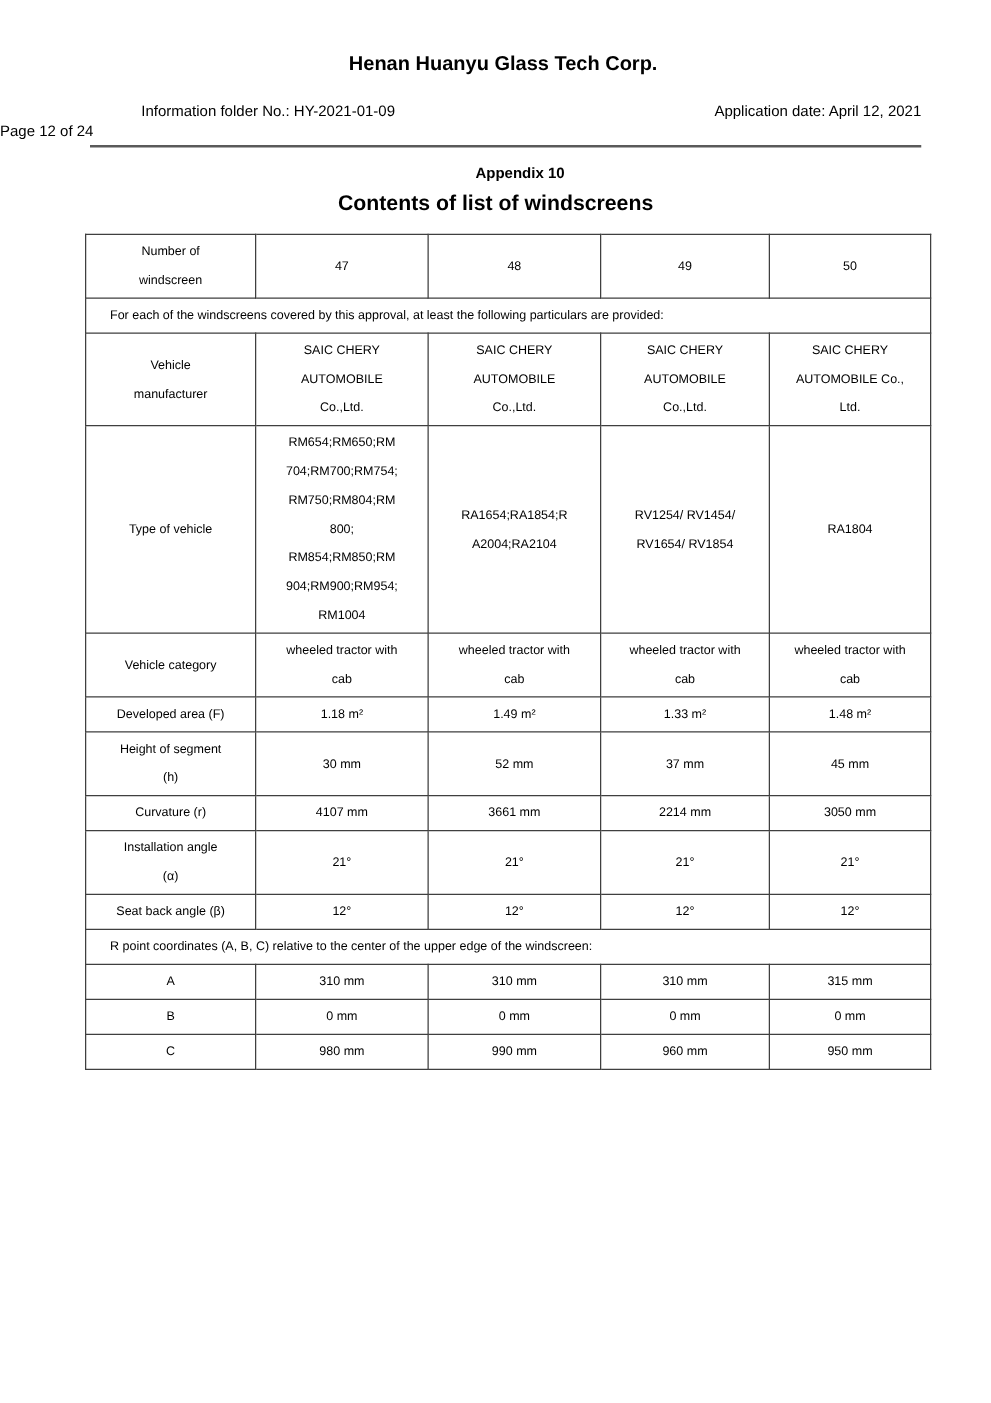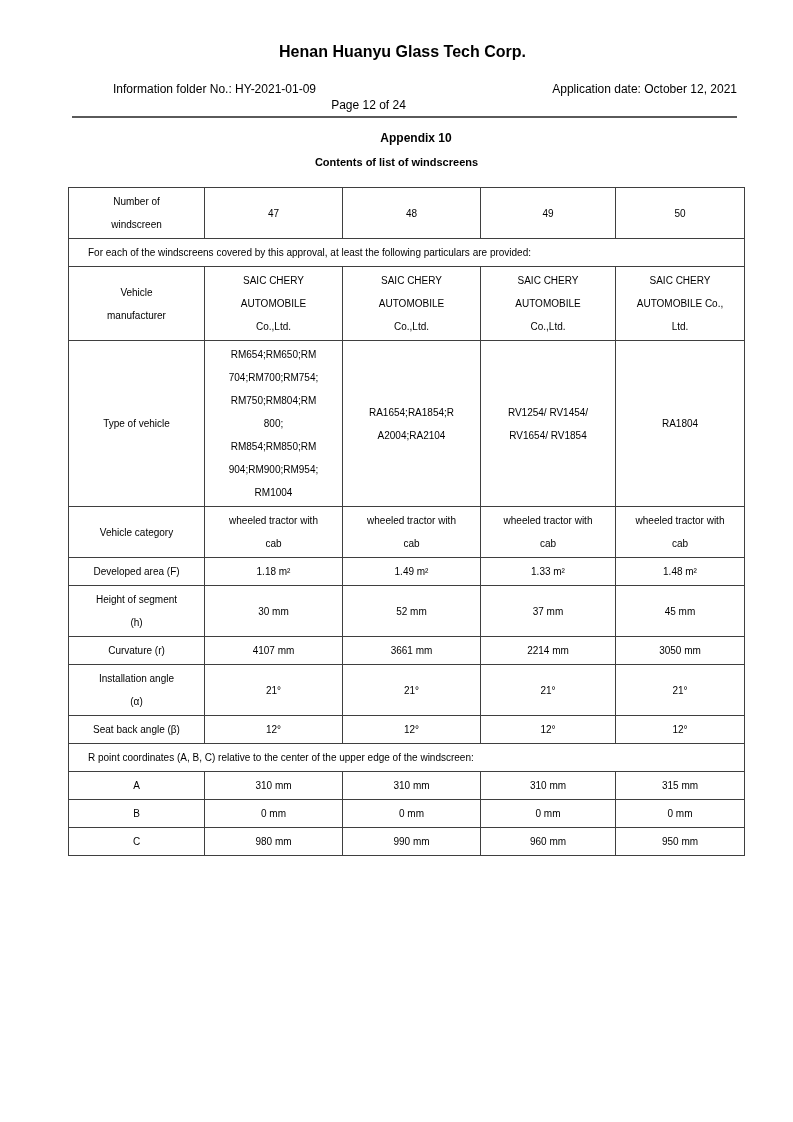--- a/index.html
+++ b/index.html
@@ -29,21 +29,21 @@
   }
   .meta-row {
     display: flex;
     justify-content: space-between;
     margin: 21px 56px 0 113px;
     font-size: 12px;
     line-height: 15px;
     gap: 36px;
   }
   .page-row {
-    text-align: center;
+    text-align: left;
     margin: 1px 56px 0 0;
     font-size: 12px;
     line-height: 15px;
   }
   .header-rule {
     border: none;
     border-top: 2px solid #5a5a5a;
     margin: 3px 56px 0 72px;
   }
   .appendix-title {
@@ -51,21 +51,21 @@
     text-align: center;
     font-weight: bold;
     font-size: 12px;
     line-height: 15px;
     padding-left: 39px;
   }
   .doc-subtitle {
     margin-top: 9px;
     text-align: center;
     font-weight: bold;
-    font-size: 11px;
+    font-size: 17px;
     line-height: 15px;
   }
   table.windscreens {
     border-collapse: collapse;
     table-layout: fixed;
     margin: 17px 0 8px 68px;
     width: 676px;
     font-size: 10px;
     line-height: 23px;
   }
@@ -90,21 +90,21 @@
 </style>
 </head>
 <body>
 
 <div class="doc">
 
   <div class="company-title">Henan Huanyu Glass Tech Corp.</div>
 
   <div class="meta-row">
     <span>Information folder No.: HY-2021-01-09</span>
-    <span>Application date: October 12, 2021</span>
+    <span>Application date: April 12, 2021</span>
   </div>
 
   <div class="page-row">Page 12 of 24</div>
 
   <hr class="header-rule">
 
   <div class="appendix-title">Appendix 10</div>
 
   <div class="doc-subtitle">Contents of list of windscreens</div>
 

